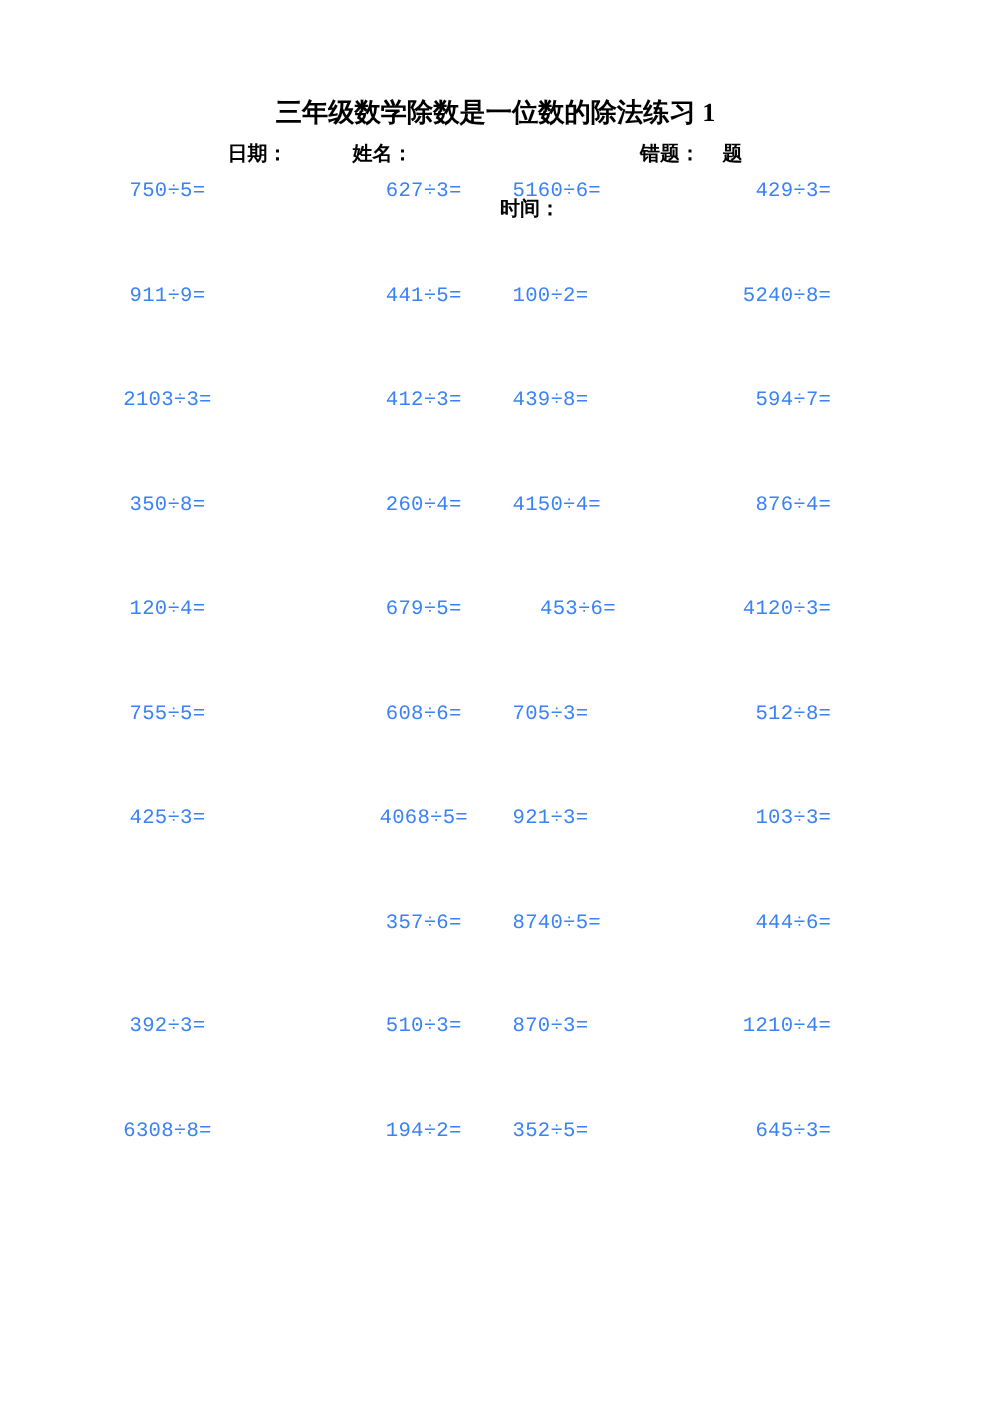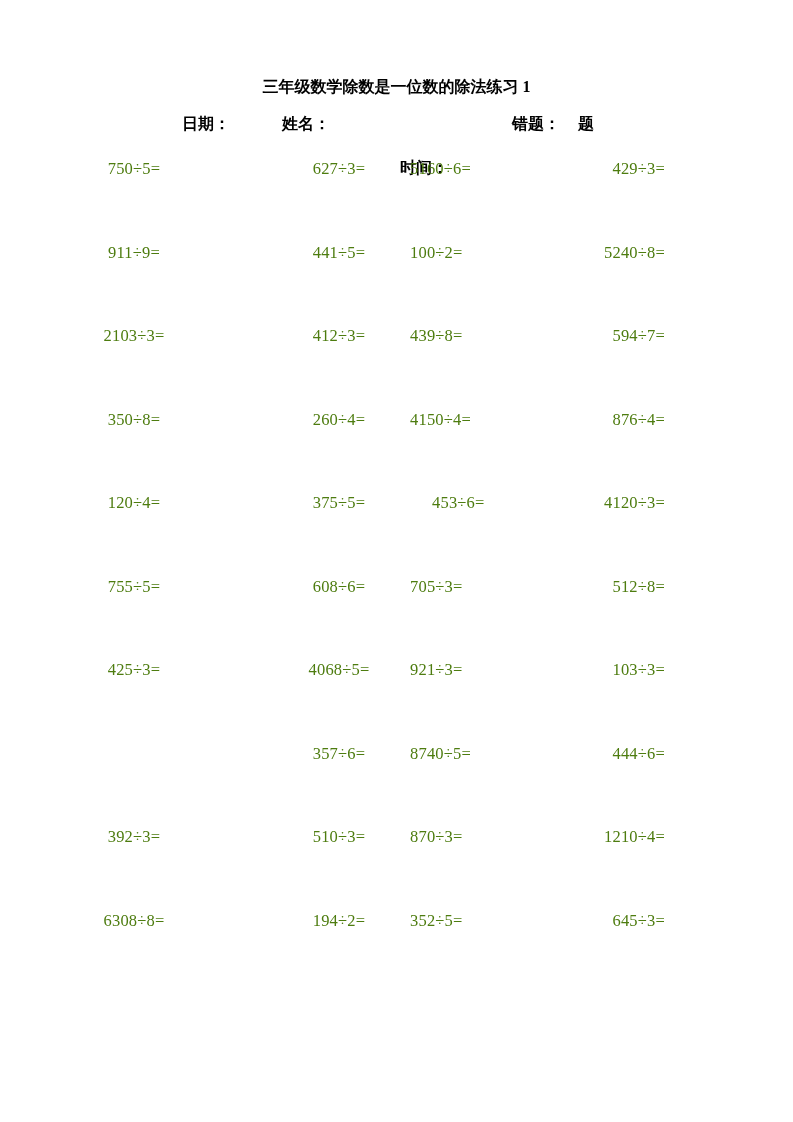--- a/index.html
+++ b/index.html
@@ -26,21 +26,21 @@
 
   
   .worksheet-title {
     position: absolute;
     left: 0;
     top: 62px;
     width: 793px;
     text-align: center;
     font-family: "Liberation Serif", "DejaVu Serif", serif;
     font-weight: bold;
-    font-size: 16px;
+    font-size: 21px;
     letter-spacing: 0px;
     line-height: 28px;
     white-space: nowrap;
   }
 
   
   .info-row {
     position: absolute;
     left: 0;
     top: 112px;
@@ -69,26 +69,26 @@
     top: 142px;
     width: 793px;
   }
   .problem-row {
     position: relative;
     height: 83.5px;
     width: 793px;
   }
   .problem-cell {
     position: absolute;
-    top: 16px;
-    font-family: Liberation Serif, serif;
+    top: 0;
+    font-family: Liberation Mono, monospace;
     font-size: 16.5px;
     line-height: 22px;
     white-space: nowrap;
-    color: #4d7c0f;
+    color: #3b82f6;
   }
   
   .col-0 { left: 0;   width: 268px; text-align: center; }
   .col-1 { left: 268px; width: 142px; text-align: center; }
   .col-2 { left: 410px; width: 150px; text-align: left; }
   .col-3 { left: 520px; width: 145px; text-align: right; }
 
   
   .indent-right { padding-left: 22px; }
 
@@ -129,21 +129,21 @@
         <div class="problem-cell col-3"><span class="eq">594÷7=</span></div>
       </div>
       <div class="problem-row">
         <div class="problem-cell col-0"><span class="eq">350÷8=</span></div>
         <div class="problem-cell col-1"><span class="eq">260÷4=</span></div>
         <div class="problem-cell col-2"><span class="eq">4150÷4=</span></div>
         <div class="problem-cell col-3"><span class="eq">876÷4=</span></div>
       </div>
       <div class="problem-row">
         <div class="problem-cell col-0"><span class="eq">120÷4=</span></div>
-        <div class="problem-cell col-1"><span class="eq">375÷5=</span></div>
+        <div class="problem-cell col-1"><span class="eq">679÷5=</span></div>
         <div class="problem-cell col-2 indent-right"><span class="eq">453÷6=</span></div>
         <div class="problem-cell col-3"><span class="eq">4120÷3=</span></div>
       </div>
       <div class="problem-row">
         <div class="problem-cell col-0"><span class="eq">755÷5=</span></div>
         <div class="problem-cell col-1"><span class="eq">608÷6=</span></div>
         <div class="problem-cell col-2"><span class="eq">705÷3=</span></div>
         <div class="problem-cell col-3"><span class="eq">512÷8=</span></div>
       </div>
       <div class="problem-row">

